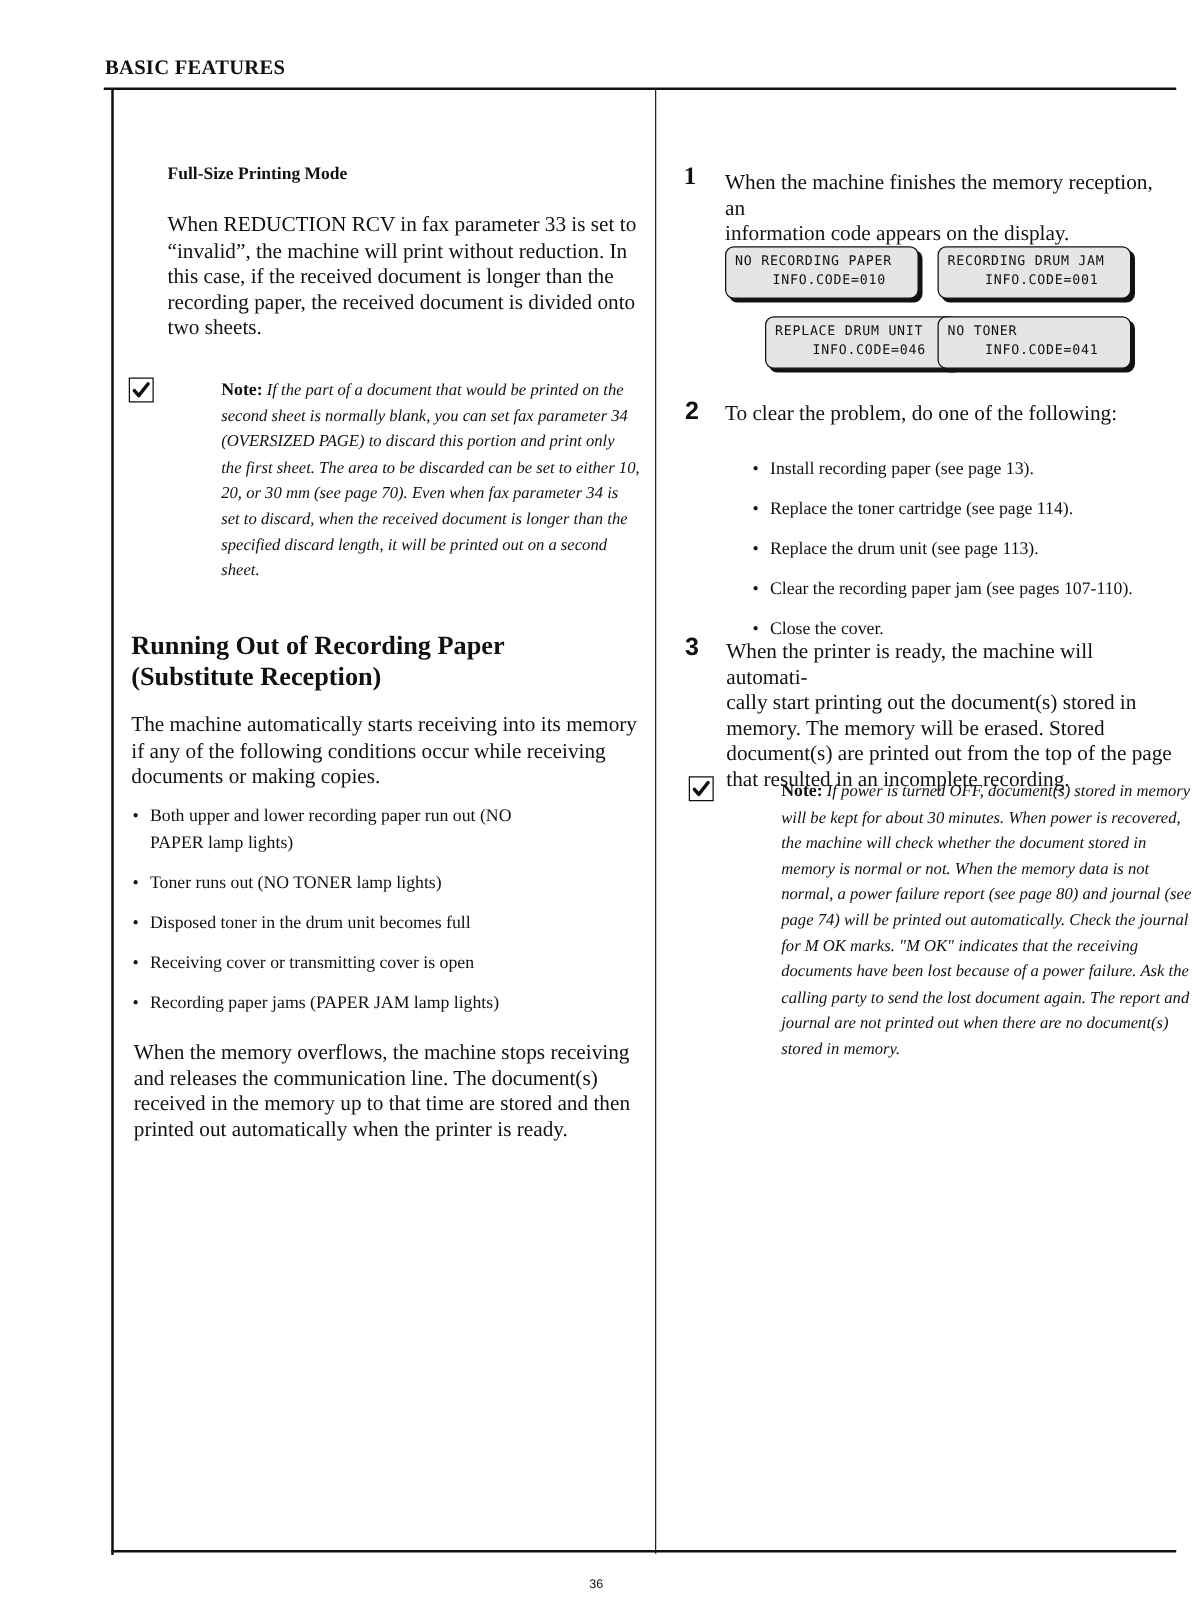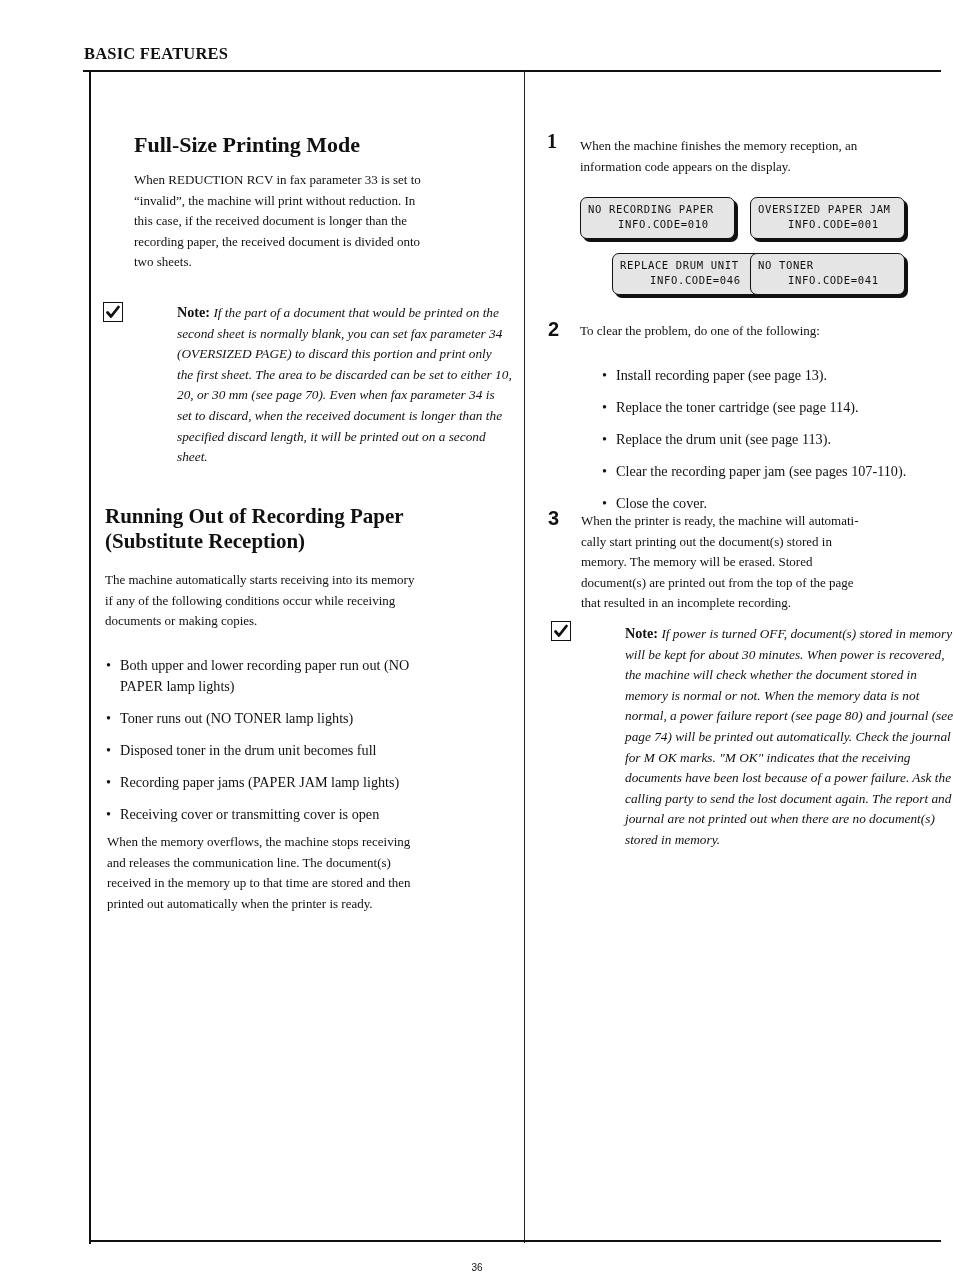--- a/index.html
+++ b/index.html
@@ -10,23 +10,23 @@
 
   
   .rule-top { left: 83px; top: 70px; width: 858px; height: 2px; background: #111; }
   .rule-left { left: 89px; top: 71px; width: 2px; height: 1173px; background: #111; }
   .rule-mid { left: 524px; top: 71px; width: 1px; height: 1172px; background: #222; }
   .rule-bottom { left: 89px; top: 1240px; width: 852px; height: 2px; background: #111; }
 
   .page-number { left: 462px; top: 1262px; width: 30px; text-align: center; font-size: 10px; font-family: "Liberation Sans", sans-serif; }
 
   
-  .h3 { font-size: 22px; font-weight: bold; }
+  .h3 { font-size: 14px; font-weight: bold; }
   .h2 { font-size: 21px; font-weight: bold; line-height: 25px; }
-  .p { font-size: 13px; line-height: 20.6px; }
+  .p { font-size: 17px; line-height: 20.6px; }
   .note { font-size: 13.3px; line-height: 20.6px; font-style: italic; margin-left: 43px; }
   .note .note-label { font-style: normal; font-weight: bold; font-size: 14.2px; }
   ul.bullets { list-style: none; margin: 0; padding: 0; }
   ul.bullets li { position: relative; padding-left: 14px; font-size: 14.2px; line-height: 20.6px; margin-bottom: 11.4px; }
   ul.bullets li::before { content: "\2022"; position: absolute; left: 0; top: 0; }
 
   .checkbox-icon { width: 20px; height: 20px; border: 1.5px solid #111; box-sizing: border-box; display: flex; align-items: center; justify-content: center; background: #fff; }
   .checkbox-icon svg { width: 16px; height: 16px; }
 
   .step-num { font-size: 20px; font-weight: bold; }
@@ -79,47 +79,47 @@
   <div>Running Out of Recording Paper</div>
   <div>(Substitute Reception)</div>
 </div>
 
 <div class="abs p" style="left:105px; top:570px; width:410px;">
   <div>The machine automatically starts receiving into its  memory</div>
   <div>if any of the following conditions occur while receiving</div>
   <div>documents or making copies.</div>
 </div>
 
-<ul class="abs bullets" style="left:106px; top:643px; width:405px;margin-top:12px;">
+<ul class="abs bullets" style="left:106px; top:643px; width:405px;">
   <li><span>Both upper and lower recording paper run out (NO</span><br><span>PAPER lamp lights)</span></li>
   <li><span>Toner runs out (NO TONER lamp lights)</span></li>
   <li><span>Disposed toner in the drum unit becomes full</span></li>
+  <li><span>Receiving cover or transmitting cover is open</span></li>
   <li><span>Recording paper jams (PAPER JAM lamp lights)</span></li>
-  <li><span>Receiving cover or transmitting cover is open</span></li>
 </ul>
 
 <div class="abs p" style="left:107px; top:832px; width:410px;">
   <div>When the memory overflows, the machine stops receiving</div>
   <div>and releases the communication line.  The document(s)</div>
   <div>received in the memory up to that time are stored and then</div>
   <div>printed out automatically when the printer is ready.</div>
 </div>
 
 <div class="abs step-num serif" style="left:547px; top:130px;">1</div>
 <div class="abs p" style="left:580px; top:136px; width:360px;">
   <div>When the machine finishes the memory reception, an</div>
   <div>information code appears on the display.</div>
 </div>
 
 <div class="abs lcd" style="left:580px; top:197px;">
   <span class="l1">NO RECORDING PAPER</span>
   <span class="l2">INFO.CODE=010</span>
 </div>
 <div class="abs lcd" style="left:750px; top:197px;">
-  <span class="l1">OVERSIZED PAPER JAM</span>
+  <span class="l1">RECORDING DRUM JAM</span>
   <span class="l2">INFO.CODE=001</span>
 </div>
 <div class="abs lcd" style="left:580px; top:253px;margin-left:32px;">
   <span class="l1">REPLACE DRUM UNIT</span>
   <span class="l2">INFO.CODE=046</span>
 </div>
 <div class="abs lcd" style="left:750px; top:253px;">
   <span class="l1">NO TONER</span>
   <span class="l2">INFO.CODE=041</span>
 </div>

